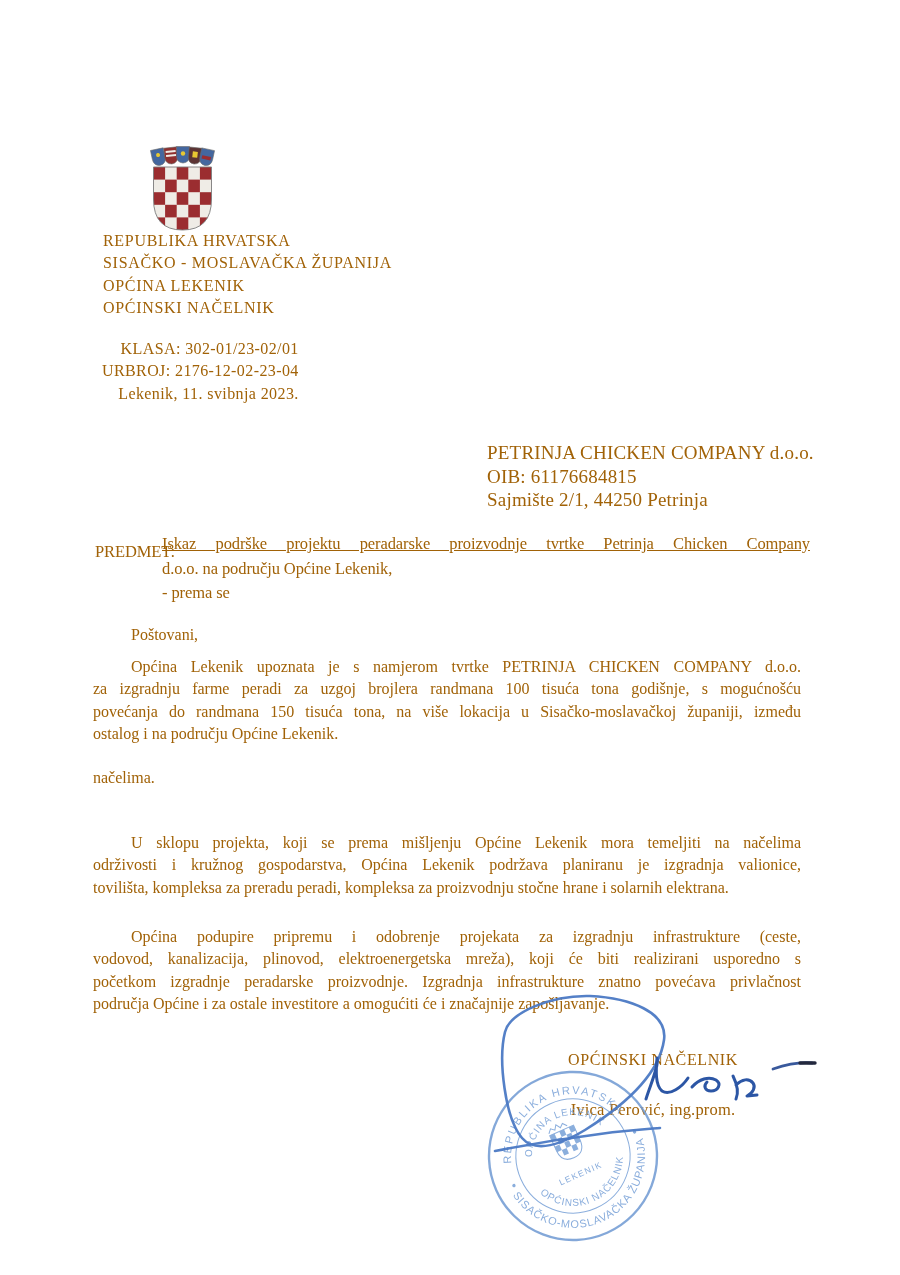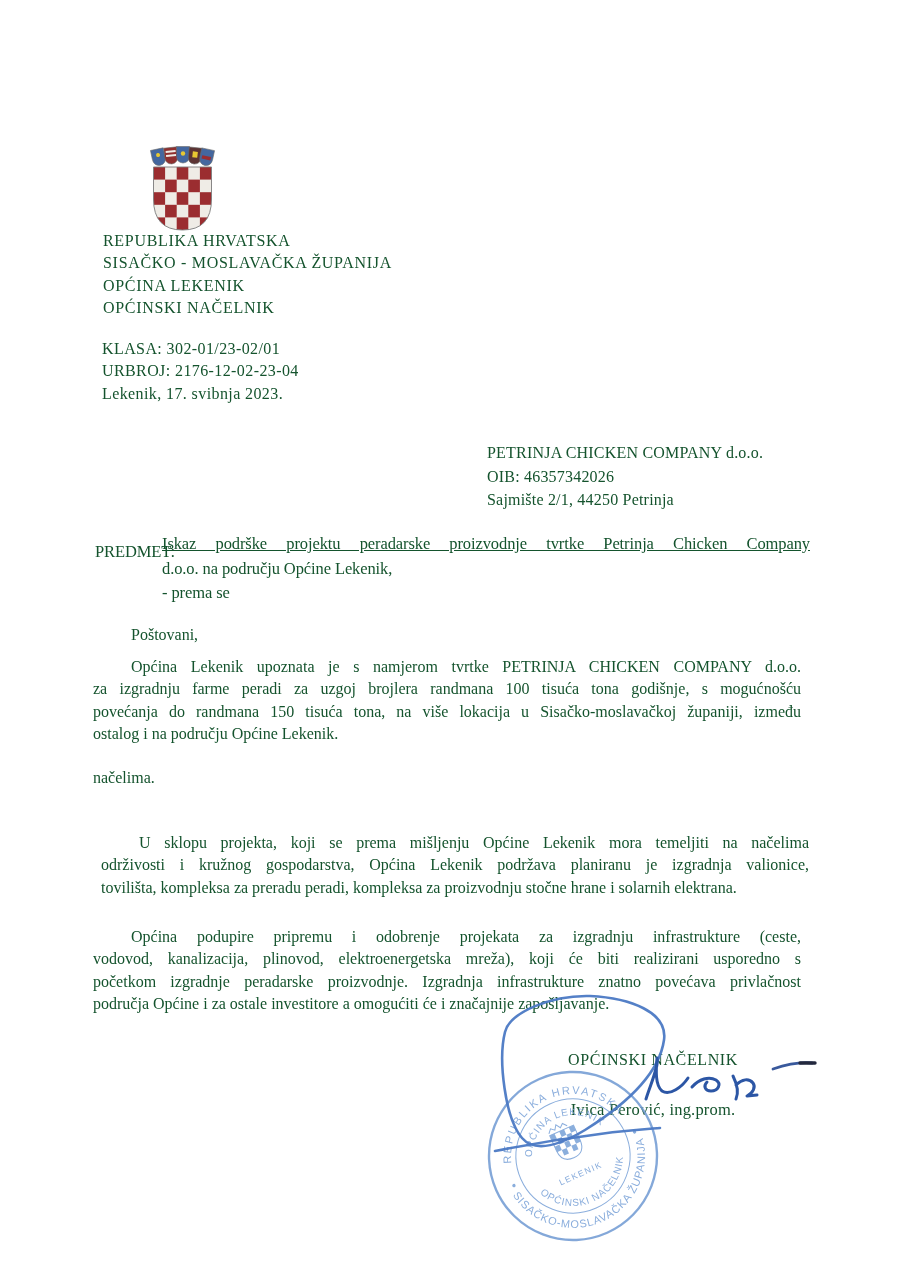--- a/index.html
+++ b/index.html
@@ -1,24 +1,24 @@
 <!DOCTYPE html>
 <html><head>
 <meta charset="utf-8">
 <style>
   html,body{margin:0;padding:0;background:#fff;}
   .page{
     position:relative;width:900px;height:1275px;background:#ffffff;overflow:hidden;
-    font-family:"Liberation Serif","DejaVu Serif",serif;color:#14532d;
+    font-family:"Liberation Serif","DejaVu Serif",serif;color:#a16207;
   }
   .abs{position:absolute;}
   
   .hdr{font-size:16px;letter-spacing:.7px;line-height:22.4px;white-space:nowrap;}
-  .ref{font-size:16px;letter-spacing:.4px;line-height:22.3px;white-space:nowrap;}
-  .rcp{font-size:16px;letter-spacing:.2px;line-height:23.5px;white-space:nowrap;}
+  .ref{font-size:16px;letter-spacing:.4px;line-height:22.3px;white-space:nowrap;text-align:right;}
+  .rcp{font-size:19px;letter-spacing:.2px;line-height:23.5px;white-space:nowrap;}
   
   .subj{font-size:16.5px;line-height:24.5px;letter-spacing:-.1px;}
   .subj .fill{text-align:justify;text-align-last:justify;height:24.5px;overflow:hidden;text-decoration:underline;}
   .subj .plain{white-space:nowrap;height:24.5px;font-family:Liberation Serif, serif;}
   
   .para{font-size:16px;line-height:22.4px;width:708px;}
   .ln{height:22.4px;overflow:hidden;text-align:justify;text-align-last:justify;}
   .ln.last{text-align:left;text-align-last:left;white-space:nowrap;overflow:visible;}
   .ln.first{text-indent:38px;font-family:Liberation Serif, serif;}
   
@@ -82,26 +82,26 @@
   <div class="abs hdr" style="left:103px;top:230px;">
     <div>REPUBLIKA HRVATSKA</div>
     <div>SISAČKO - MOSLAVAČKA ŽUPANIJA</div>
     <div>OPĆINA LEKENIK</div>
     <div>OPĆINSKI NAČELNIK</div>
   </div>
 
   <div class="abs ref" style="left:102px;top:338px;">
     <div>KLASA: 302-01/23-02/01</div>
     <div>URBROJ: 2176-12-02-23-04</div>
-    <div>Lekenik, 17. svibnja 2023.</div>
+    <div>Lekenik, 11. svibnja 2023.</div>
   </div>
 
   <div class="abs rcp" style="left:487px;top:441px;">
     <div>PETRINJA CHICKEN COMPANY d.o.o.</div>
-    <div>OIB: 46357342026</div>
+    <div>OIB: 61176684815</div>
     <div>Sajmište 2/1, 44250 Petrinja</div>
   </div>
 
   <div class="abs subj" style="left:95px;top:532px;margin-top:8px;">PREDMET:</div>
   <div class="abs subj" style="left:162px;top:532px;width:648px;">
     <div class="fill">Iskaz podrške projektu peradarske proizvodnje tvrtke Petrinja Chicken Company</div>
     <div class="plain">d.o.o. na području Općine Lekenik,</div>
     <div class="plain">- prema se</div>
   </div>
 
@@ -113,21 +113,21 @@
     <div class="ln first">Općina Lekenik upoznata je s namjerom tvrtke PETRINJA CHICKEN COMPANY d.o.o.</div>
     <div class="ln">za izgradnju farme peradi za uzgoj brojlera randmana 100 tisuća tona godišnje, s mogućnošću</div>
     <div class="ln">povećanja do randmana 150 tisuća tona, na više lokacija u Sisačko-moslavačkoj županiji, između</div>
     <div class="ln last">ostalog i na području Općine Lekenik.</div>
   </div>
 
   <div class="abs para" style="left:93px;top:767px;">
     <div class="ln last">načelima.</div>
   </div>
 
-  <div class="abs para" style="left:93px;top:832px;margin-left:8px;">
+  <div class="abs para" style="left:93px;top:832px;">
     <div class="ln first">U sklopu projekta, koji se prema mišljenju Općine Lekenik mora temeljiti na načelima</div>
     <div class="ln">održivosti i kružnog gospodarstva, Općina Lekenik podržava planiranu je izgradnja valionice,</div>
     <div class="ln last">tovilišta, kompleksa za preradu peradi, kompleksa za proizvodnju stočne hrane i solarnih elektrana.</div>
   </div>
 
   <div class="abs para" style="left:93px;top:926px;">
     <div class="ln first">Općina podupire pripremu i odobrenje projekata za izgradnju infrastrukture (ceste,</div>
     <div class="ln">vodovod, kanalizacija, plinovod, elektroenergetska mreža), koji će biti realizirani usporedno s</div>
     <div class="ln">početkom izgradnje peradarske proizvodnje. Izgradnja infrastrukture znatno povećava privlačnost</div>
     <div class="ln last">područja Općine i za ostale investitore a omogućiti će i značajnije zapošljavanje.</div>

